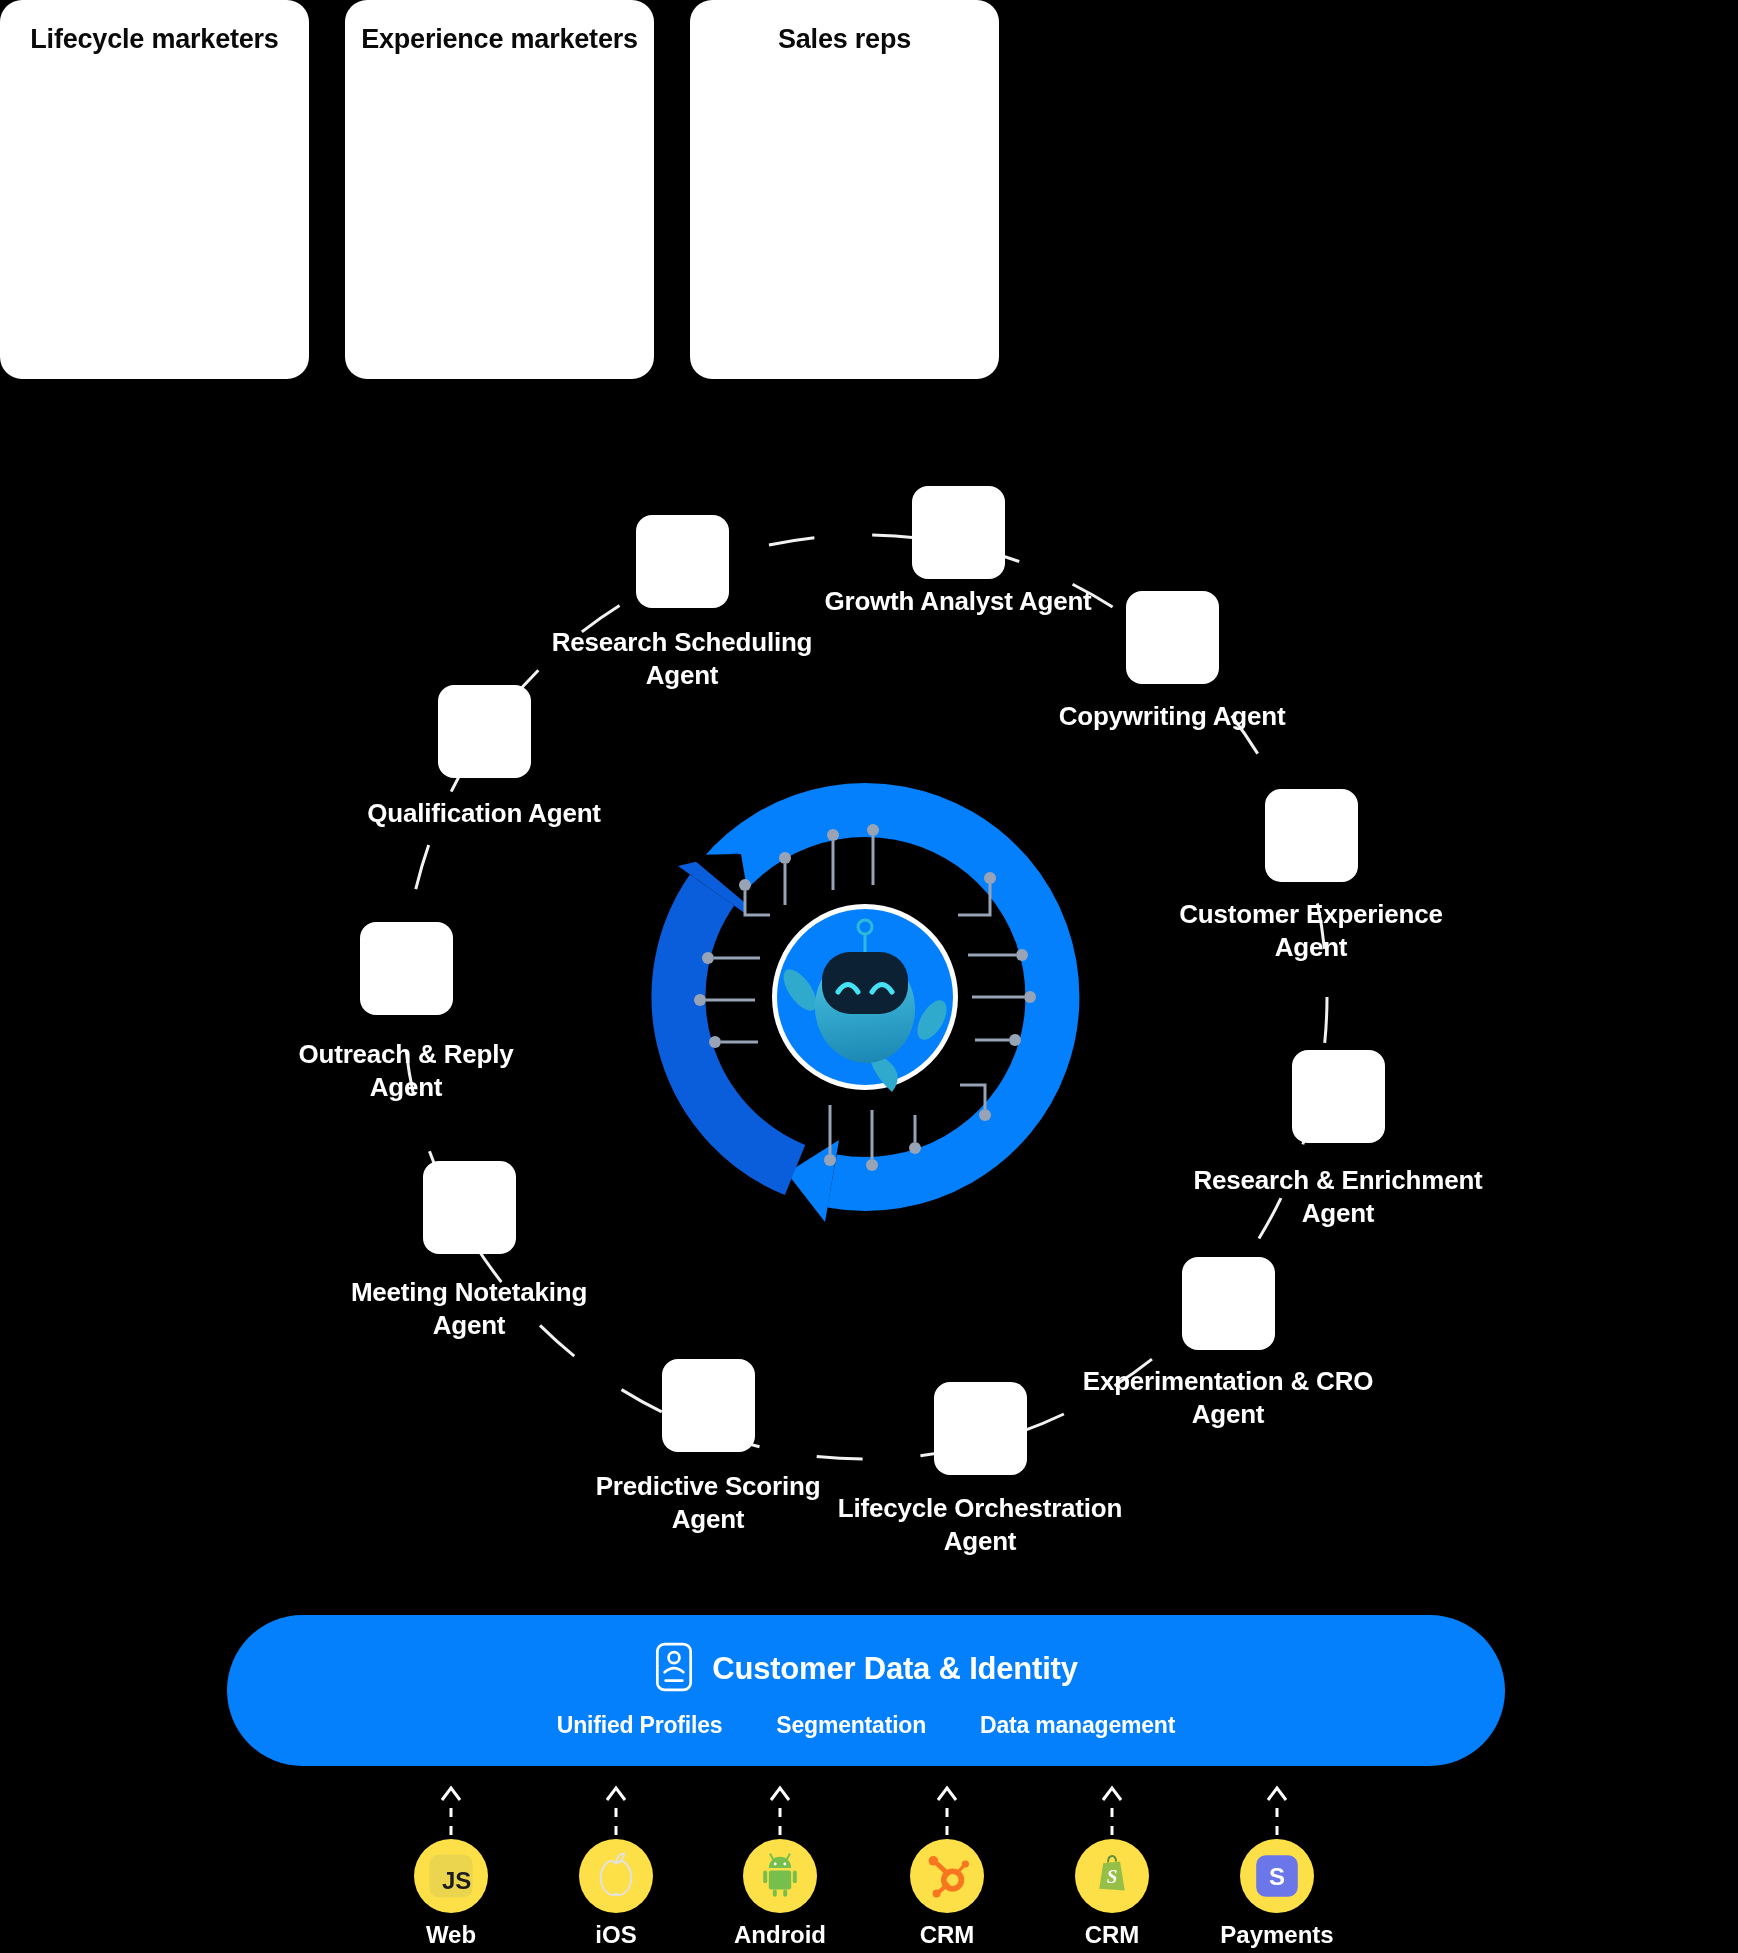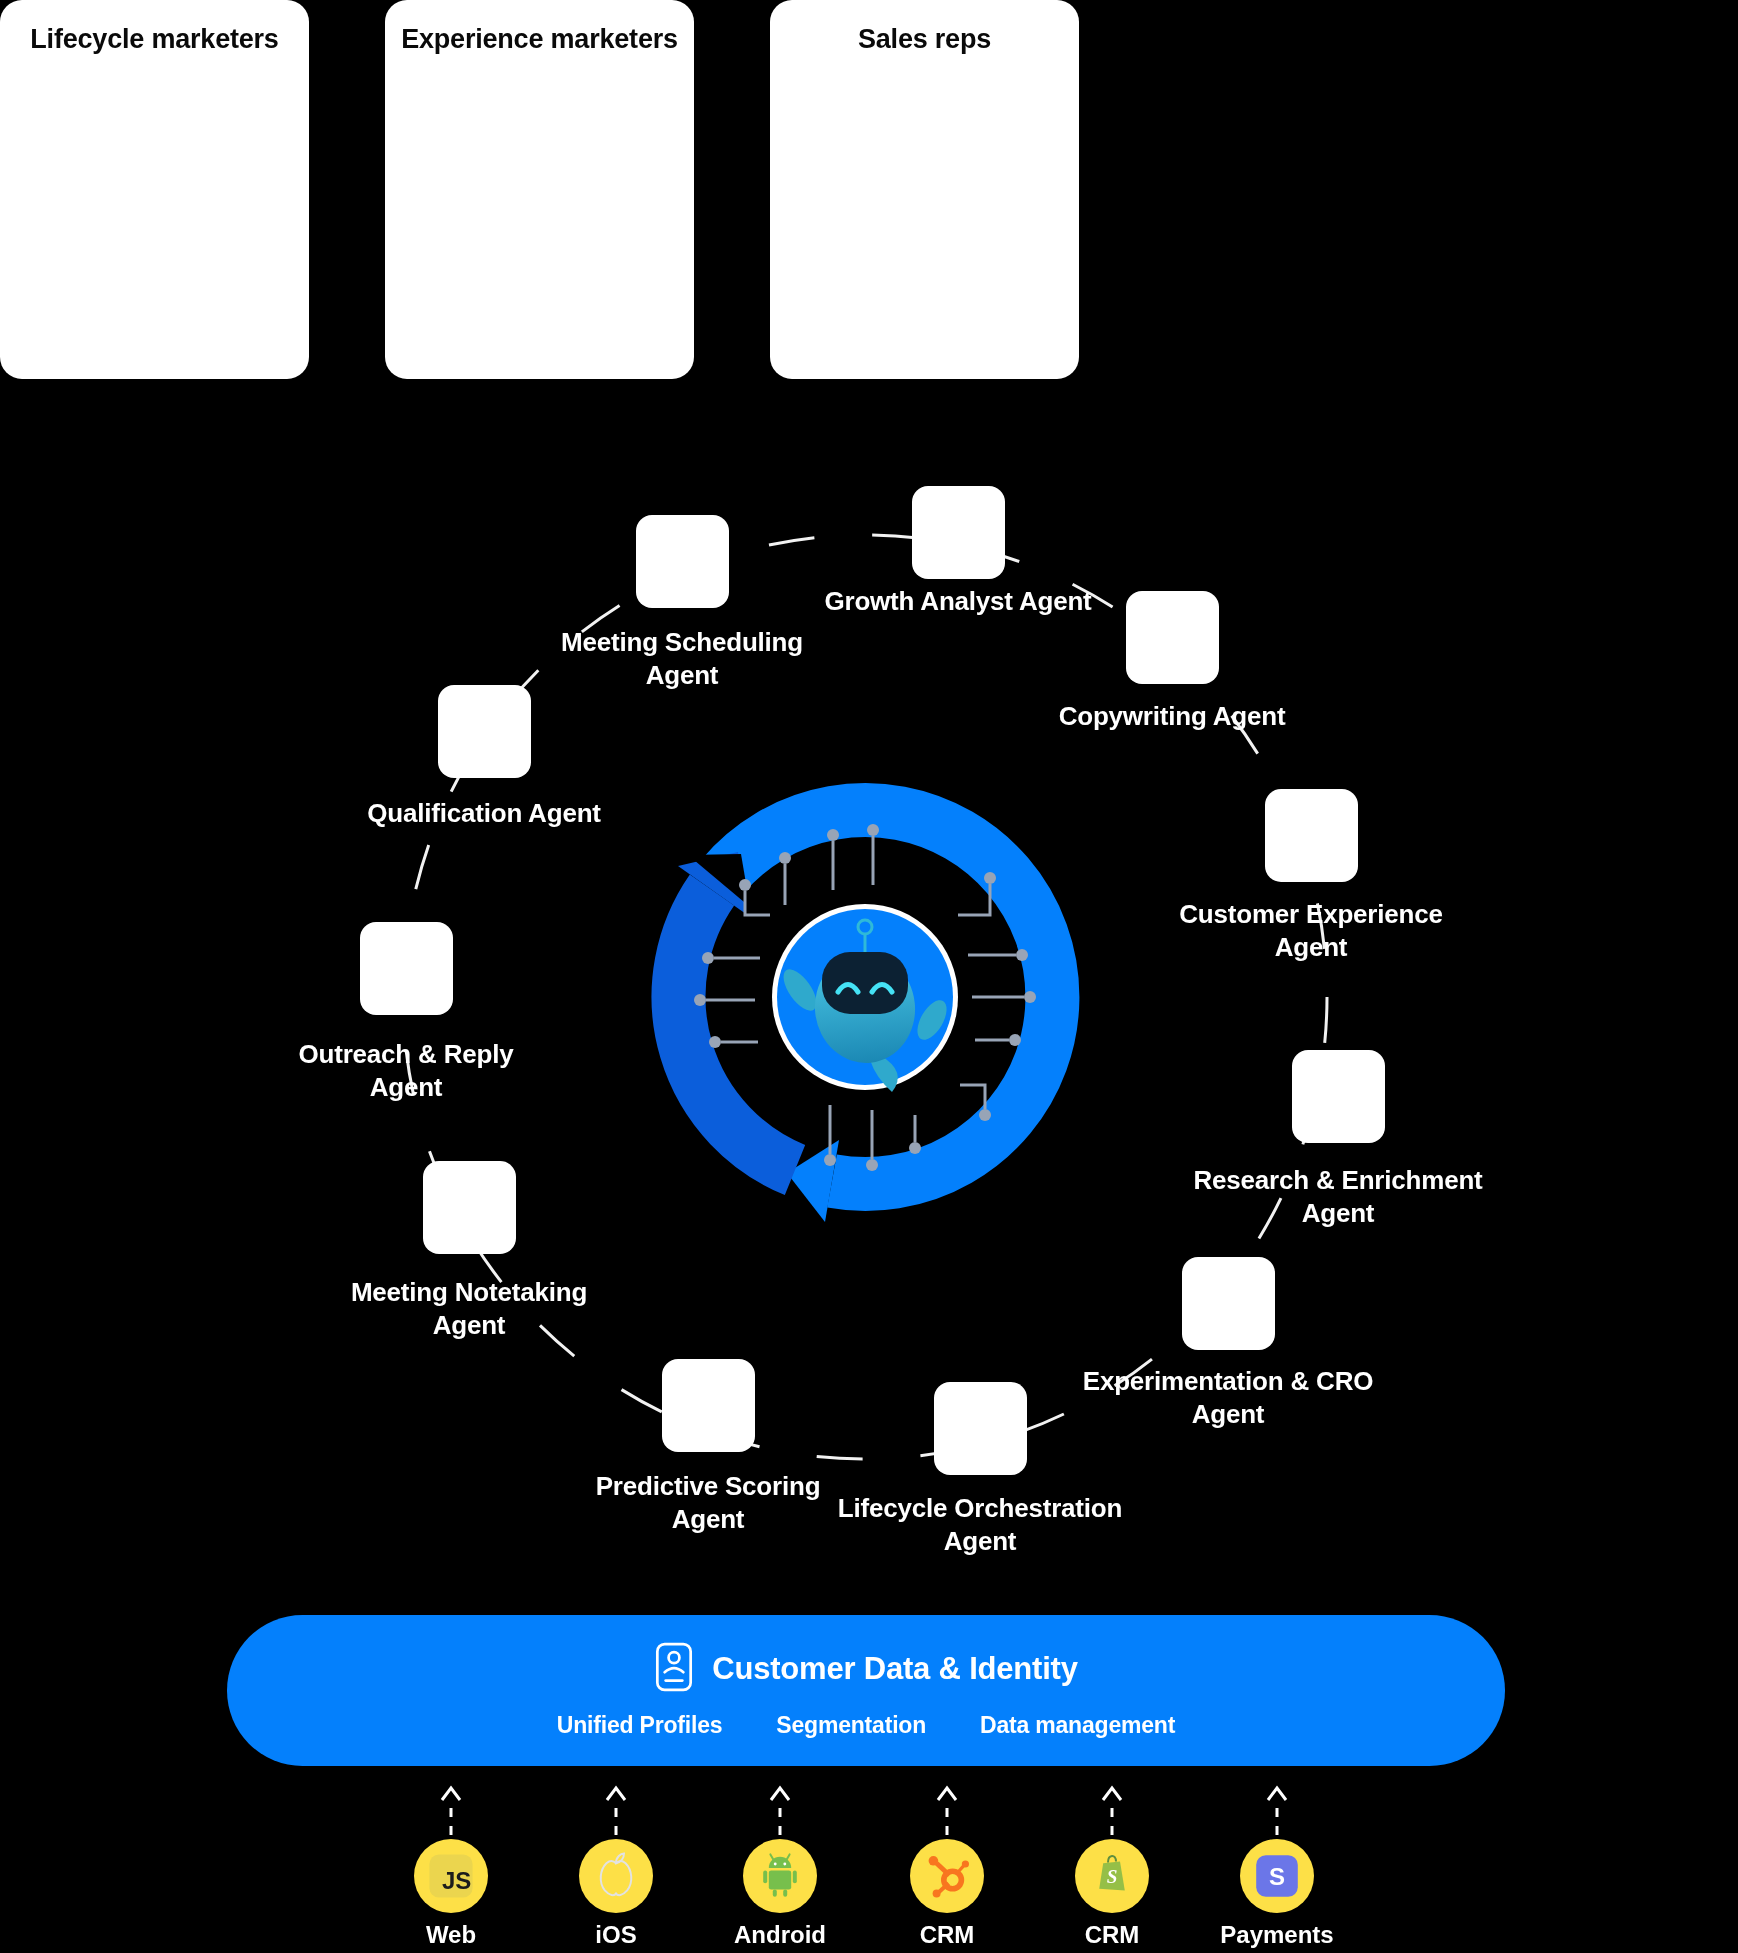--- a/index.html
+++ b/index.html
@@ -1,20 +1,20 @@
 <!DOCTYPE html>
 <html><head>
 <meta charset="utf-8">
 <style>
   html,body{margin:0;padding:0;background:#000;}
   .canvas{position:relative;width:1738px;height:1953px;background:#000;overflow:hidden;
           font-family:"Liberation Sans",sans-serif;}
 
   
-  .personas-row{position:absolute;left:0;top:0;width:1738px;display:flex;gap:76px;}
+  .personas-row{position:absolute;left:0;top:0;width:1738px;display:flex;gap:36px;}
   .persona-card{width:309px;height:379px;background:#fff;border-radius:22px;flex:0 0 auto;
                 display:flex;justify-content:center;align-items:flex-start;}
   .persona-title{margin-top:24px;font-size:27px;font-weight:700;color:#0a0a0a;letter-spacing:-.2px;}
 
   
   svg.decor{position:absolute;left:0;top:0;pointer-events:none;}
 
   
   .agent-box{position:absolute;width:93px;height:93px;background:#fff;border-radius:16px;}
   .agent-label{position:absolute;width:340px;text-align:center;color:#fff;font-size:26px;
@@ -195,21 +195,21 @@
     <div>Agent</div>
   </div>
   <div class="agent-label" style="left:236px;top:1038px">
     <div>Outreach &amp; Reply</div>
     <div>Agent</div>
   </div>
   <div class="agent-label" style="left:314px;top:797px">
     <div>Qualification Agent</div>
   </div>
   <div class="agent-label" style="left:512px;top:626px">
-    <div>Meeting Scheduling</div>
+    <div>Research Scheduling</div>
     <div>Agent</div>
   </div>
 
   <div class="source" style="left:381px;top:1839px">
     <div class="source-circle">
       <svg width="64" height="64" viewBox="-40 -40 80 80">
         <rect x="-27" y="-27" width="54" height="54" rx="12" fill="#EBD54E"></rect>
         <text x="7" y="16" font-family="Liberation Sans, sans-serif" font-size="30" font-weight="bold" fill="#1c1c1c" text-anchor="middle">JS</text>
       </svg>
     </div>

